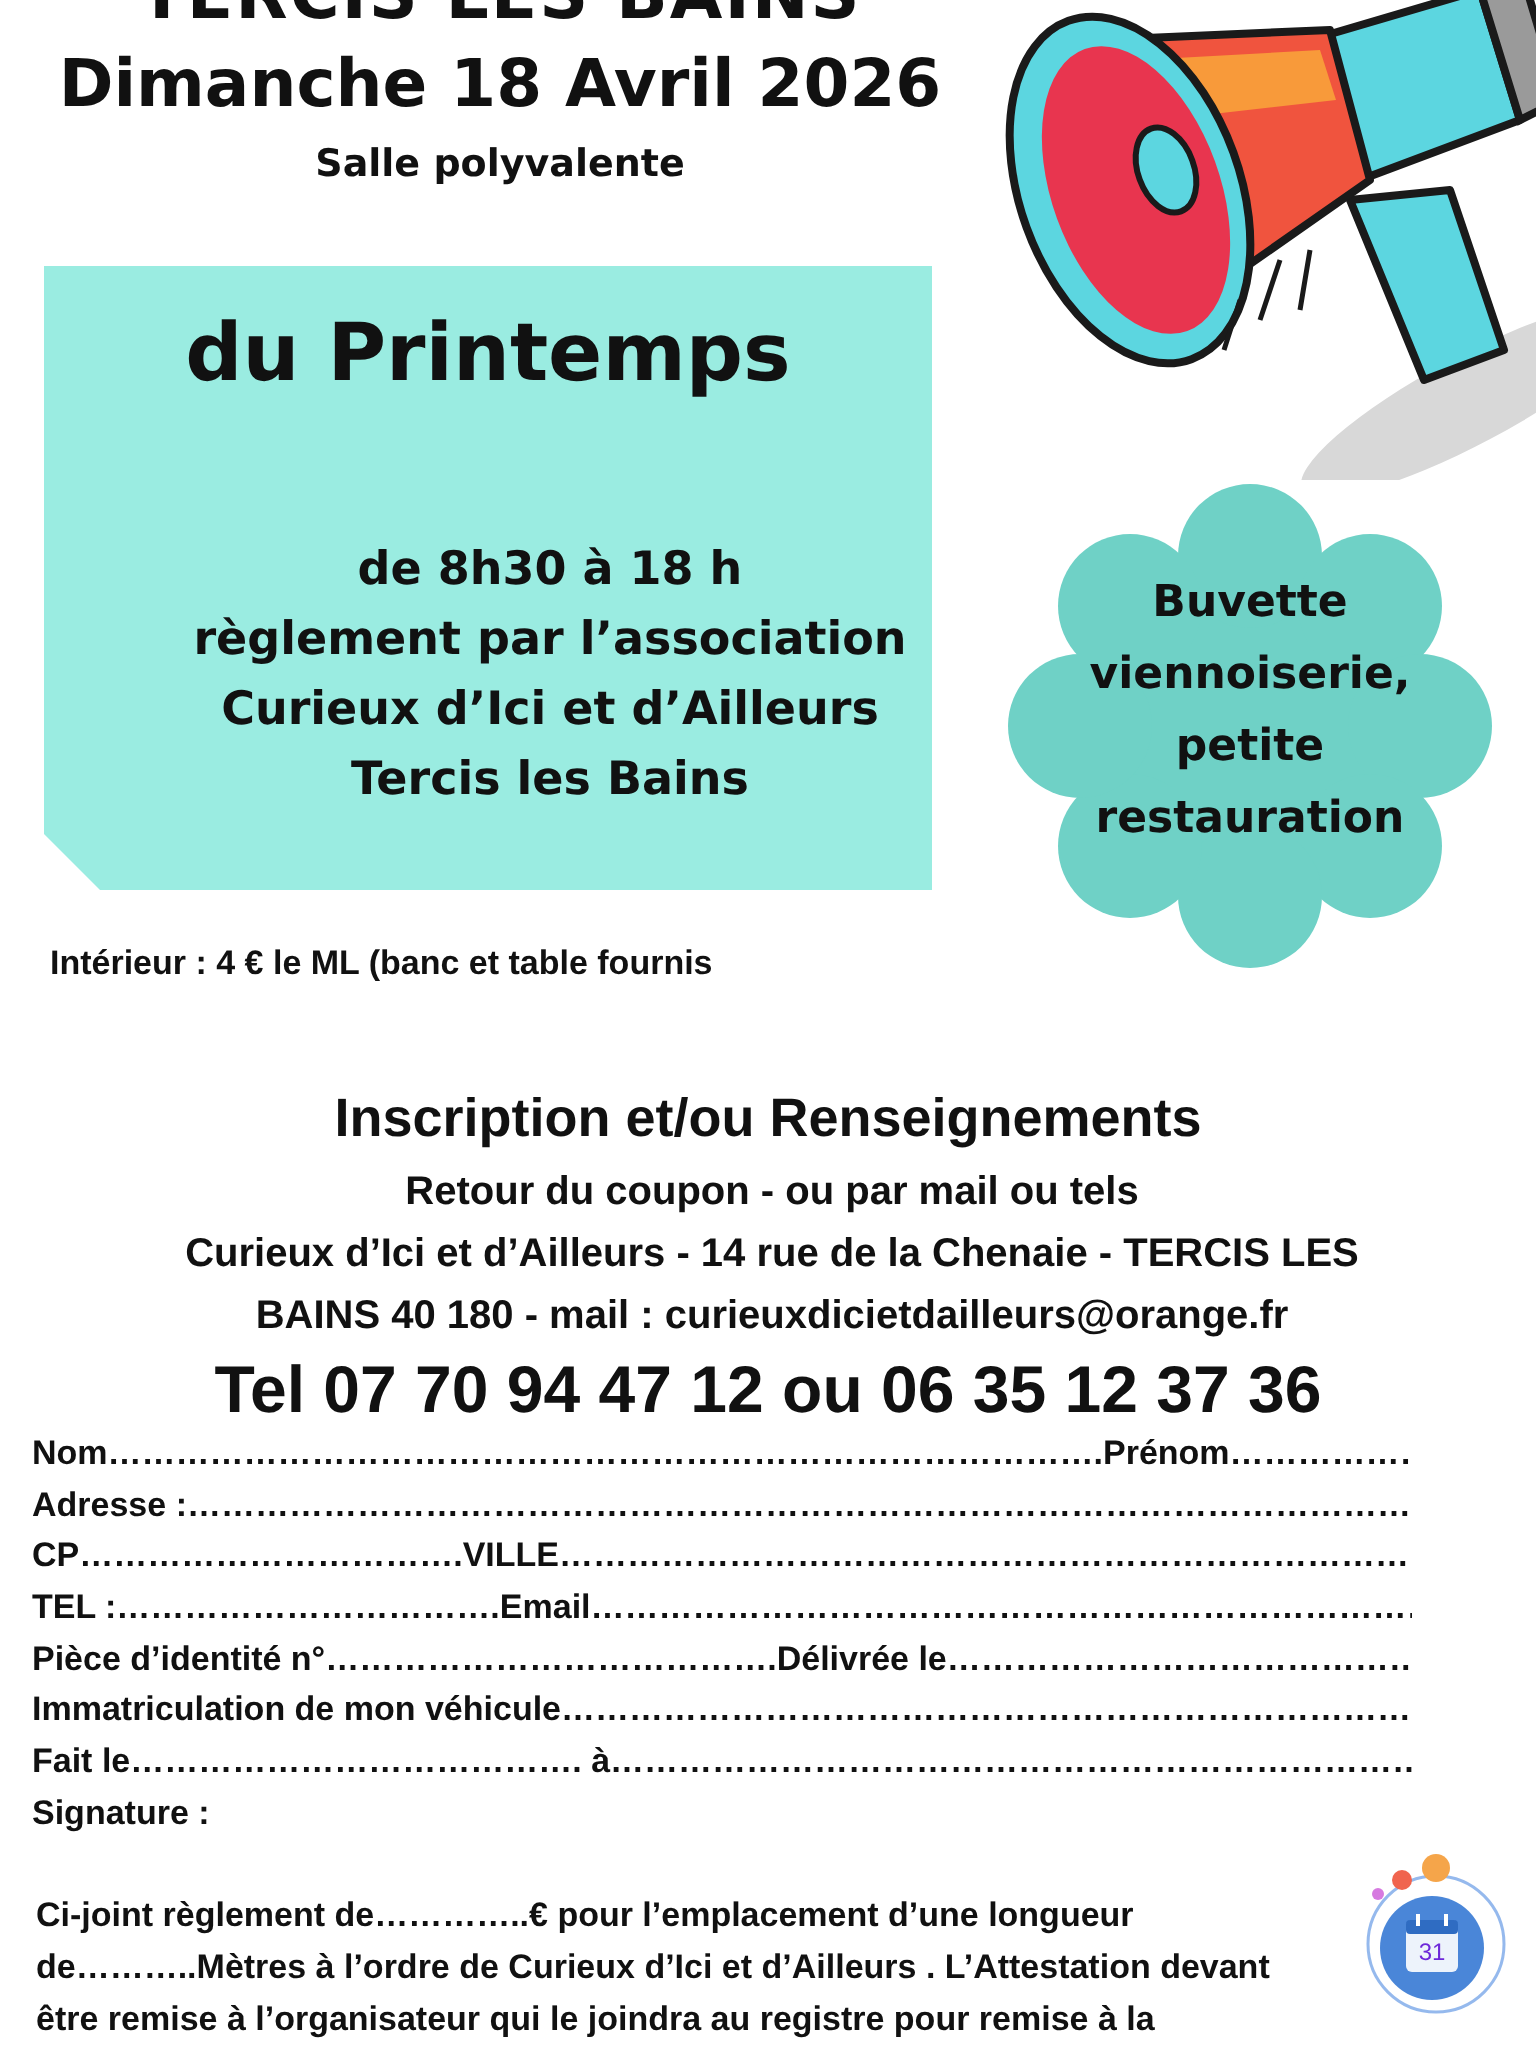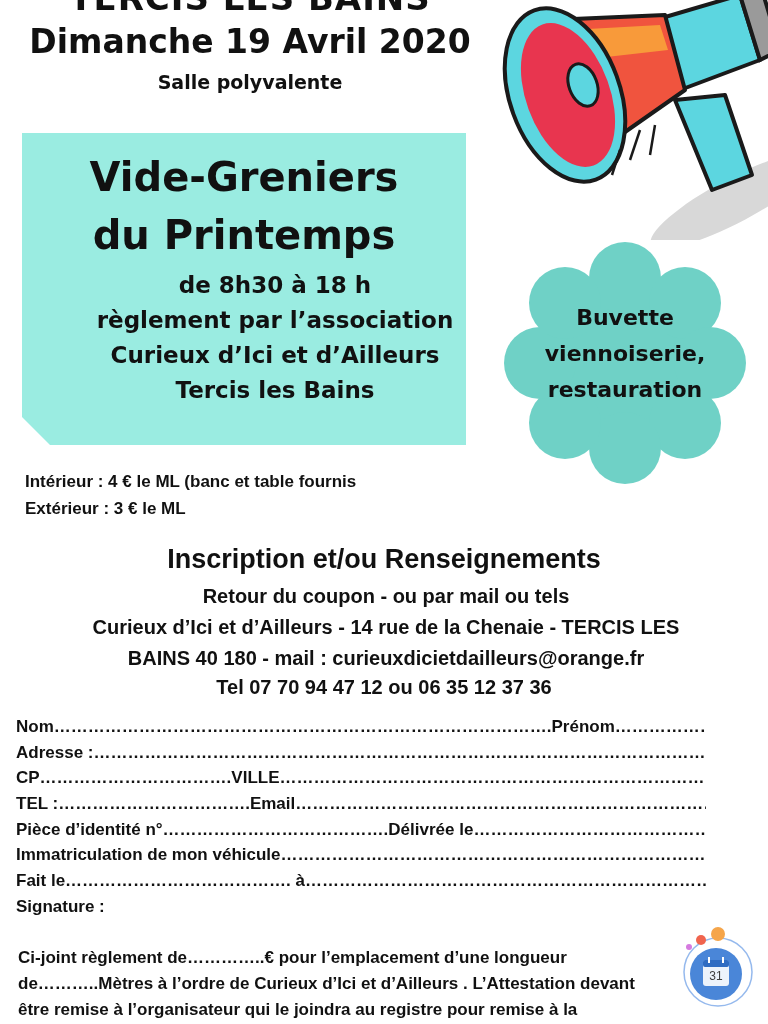--- a/index.html
+++ b/index.html
@@ -14,35 +14,35 @@
   .hdr-date { left:0; width:500px; top:22px; font-size:33px; font-weight:bold; }
   .hdr-venue { left:0; width:500px; top:68px; font-size:19px; font-weight:bold; line-height:29px; }
   .teal-box {
     left:22px; top:133px; width:444px; height:312px; background:#9aece1;
     clip-path: polygon(0 0, 100% 0, 100% 100%, 28px 100%, 0 calc(100% - 28px));
   }
   .vg-title { left:22px; width:444px; top:148px; font-size:40px; font-weight:bold; line-height:58px; }
   .vg-sub { left:22px; width:444px; top:268px; font-size:23px; font-weight:bold; line-height:35px;padding-left:31px; }
   .megaphone { left:490px; top:-10px; width:290px; height:250px; }
   .badge-wrap { left:500px; top:238px; width:250px; height:250px; }
-  .badge-text { left:500px; top:300px; width:250px; font-size:22px; font-weight:bold; line-height:36px; }
+  .badge-text { left:500px; top:284px; width:250px; font-size:22px; font-weight:bold; line-height:36px; }
   .prices { left:25px; top:468px; font-size:17px; font-weight:bold; line-height:27px; font-family:"Liberation Sans", sans-serif; }
   .insc-title { left:0; width:768px; top:544px; font-size:27px; font-weight:bold; font-family:"Liberation Sans", sans-serif; }
   .insc-lines { left:2px; width:768px; top:581px; font-size:20px; font-weight:bold; line-height:31px; font-family:"Liberation Sans", sans-serif; }
-  .insc-tel { left:0; width:768px; top:676px; font-size:20px; font-weight:bold; font-family:"Liberation Sans", sans-serif; }
+  .insc-tel { left:0; width:768px; top:676px; font-size:33px; font-weight:bold; font-family:"Liberation Sans", sans-serif; }
   .form { left:16px; top:714px; width:690px; font-size:17px; font-weight:bold; line-height:25.7px; font-family:"Liberation Sans", sans-serif; }
   .form-row { white-space:nowrap; overflow:hidden; height:25.7px; }
   .payment { left:18px; top:945px; width:740px; font-size:17px; font-weight:bold; line-height:26px; font-family:"Liberation Sans", sans-serif; }
   .cal-widget { left:676px; top:922px; width:90px; height:90px; }
 </style>
 </head>
 <body>
 
 <div class="abs center hdr-town">TERCIS LES BAINS</div>
-<div class="abs center hdr-date">Dimanche 19 Avril 2020</div>
+<div class="abs center hdr-date">Dimanche 18 Avril 2026</div>
 <div class="abs center hdr-venue">
   <div>Salle polyvalente</div>
 </div>
 
 <div class="abs megaphone">
   <svg width="290" height="250" viewBox="0 0 290 250">
     <ellipse cx="245" cy="210" rx="95" ry="22" fill="#d8d8d8" transform="rotate(-28 245 210)"></ellipse>
 
     <path d="M185 110 L235 105 L262 185 L222 200 Z" fill="#5cd6e0" stroke="#1a1a1a" stroke-width="4" stroke-linejoin="round"></path>
 
@@ -55,21 +55,20 @@
     <ellipse cx="75" cy="105" rx="55" ry="90" fill="#5cd6e0" stroke="#1a1a1a" stroke-width="4" transform="rotate(-20 75 105)"></ellipse>
     <ellipse cx="78" cy="105" rx="42" ry="75" fill="#e8354f" transform="rotate(-20 78 105)"></ellipse>
     <ellipse cx="93" cy="95" rx="14" ry="22" fill="#5cd6e0" stroke="#1a1a1a" stroke-width="3" transform="rotate(-20 93 95)"></ellipse>
 
     <path d="M150 140 L140 170 M165 135 L160 165 M130 160 L122 185" stroke="#1a1a1a" stroke-width="2.5"></path>
   </svg>
 </div>
 
 <div class="abs teal-box"></div>
 <div class="abs center vg-title">
-  <div>Vide-Greniers</div>
   <div>du Printemps</div>
 </div>
 <div class="abs center vg-sub">
   <div>de 8h30 à  18 h</div>
   <div>règlement par l’association</div>
   <div>Curieux d’Ici et d’Ailleurs</div>
   <div>Tercis les Bains</div>
 </div>
 
 <div class="abs badge-wrap">
@@ -83,26 +82,26 @@
       <circle cx="125" cy="210" r="36"></circle>
       <circle cx="65" cy="185" r="36"></circle>
       <circle cx="40" cy="125" r="36"></circle>
       <circle cx="65" cy="65" r="36"></circle>
     </g>
   </svg>
 </div>
 <div class="abs center badge-text">
   <div>Buvette</div>
   <div>viennoiserie,</div>
+  <div>petite</div>
   <div>restauration</div>
 </div>
 
 <div class="abs prices">
   <div>Intérieur : 4 € le ML (banc et table fournis</div>
-  <div>Extérieur : 3 € le ML</div>
 </div>
 
 <div class="abs center insc-title">Inscription  et/ou Renseignements</div>
 <div class="abs center insc-lines">
   <div>Retour du coupon - ou par  mail ou tels</div>
   <div>Curieux d’Ici et d’Ailleurs - 14 rue de la Chenaie - TERCIS LES</div>
   <div>BAINS 40 180  - mail : curieuxdicietdailleurs@orange.fr</div>
 </div>
 <div class="abs center insc-tel">Tel 07 70 94 47 12 ou 06 35 12 37 36</div>
 
@@ -128,14 +127,14 @@
     <circle cx="42" cy="50" r="34" fill="none" stroke="#7aa8e8" stroke-width="1.5" opacity="0.8"></circle>
     <circle cx="40" cy="52" r="26" fill="#4a86d8"></circle>
     <circle cx="42" cy="12" r="7" fill="#f5a54a"></circle>
     <circle cx="25" cy="18" r="5" fill="#f0644e"></circle>
     <circle cx="13" cy="25" r="3" fill="#d67ae0"></circle>
     <rect x="27" y="38" width="26" height="26" rx="3" fill="#ffffff" opacity="0.9"></rect>
     <rect x="27" y="38" width="26" height="7" rx="2" fill="#2f6cc2"></rect>
     <line x1="33" y1="35" x2="33" y2="41" stroke="#fff" stroke-width="2"></line>
     <line x1="47" y1="35" x2="47" y2="41" stroke="#fff" stroke-width="2"></line>
   </svg>
-  <span style="position:absolute;left:30px;top:47px;width:20px;text-align:center;font-size:12px;color:#404040;font-family:'Liberation Sans',sans-serif;">31</span>
+  <span style="position:absolute;left:30px;top:47px;width:20px;text-align:center;font-size:12px;color:#6d28d9;font-family:'Liberation Sans',sans-serif;">31</span>
 </div>
 
 </body></html>

